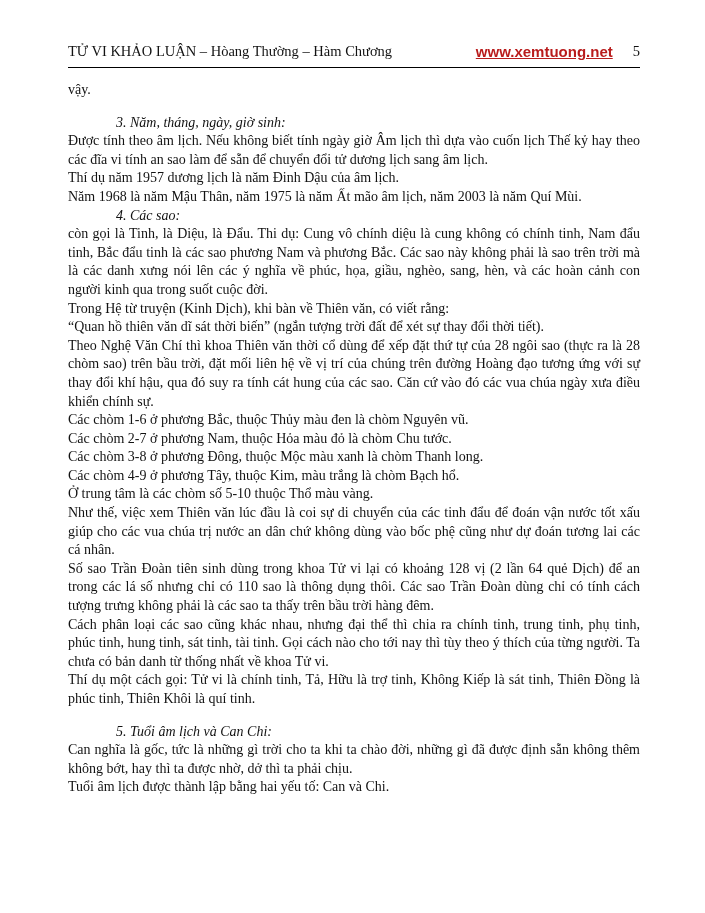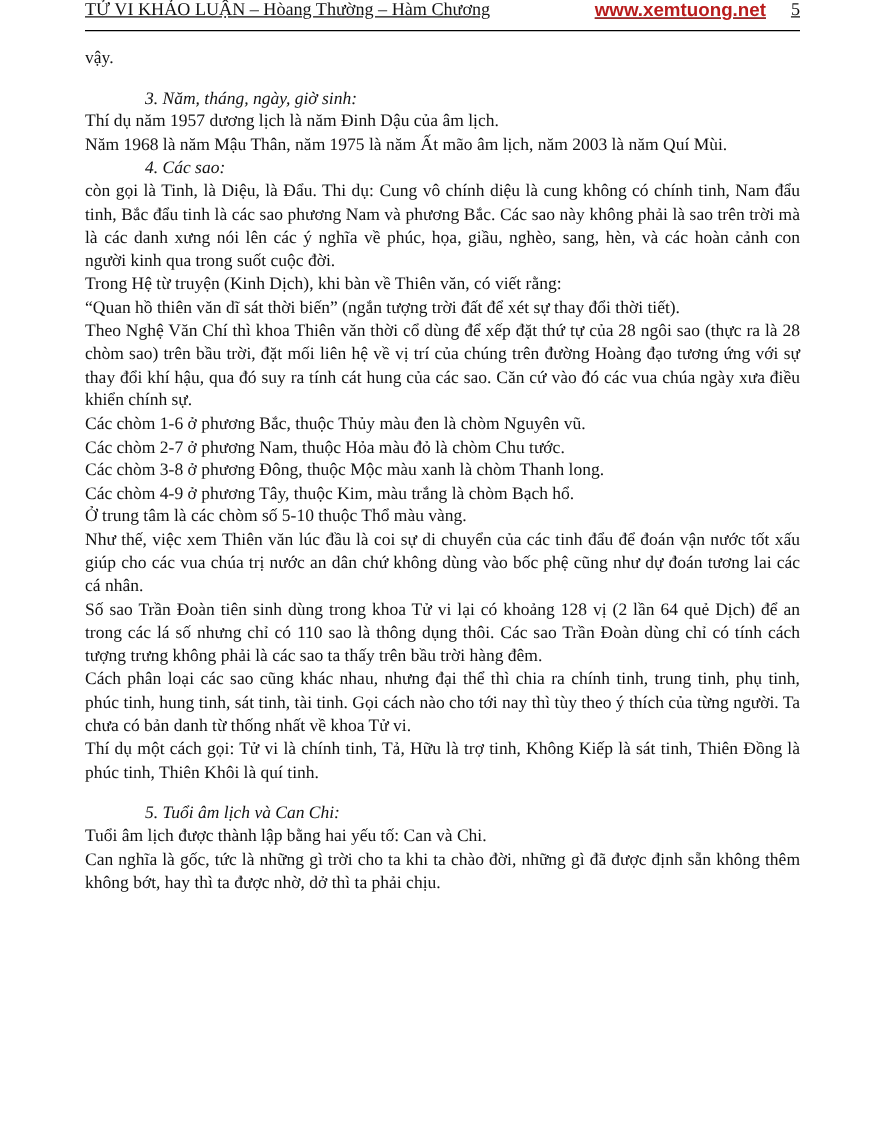--- a/index.html
+++ b/index.html
@@ -12,24 +12,24 @@
     width: 705px;
     height: 913px;
     background: #ffffff;
     box-sizing: border-box;
     padding: 0 65px 0 68px;
     font-family: "Liberation Serif", serif;
     color: #121212;
     overflow: hidden;
   }
   .header {
+    padding-top: 43px;
     display: flex;
     align-items: flex-end;
     white-space: nowrap;
-    text-decoration: underline;
   }
   .header-title {
     font-size: 14.5px;
     flex: 1 1 auto;
   }
   .header-link {
     font-family: "Liberation Sans", sans-serif;
     font-weight: bold;
     font-size: 15px;
     text-decoration: underline;
@@ -68,34 +68,35 @@
   <div class="header">
     <span class="header-title">TỬ VI KHẢO LUẬN – Hòang Thường – Hàm Chương</span>
     <a class="header-link" style="color: #b91c1c;">www.xemtuong.net</a>
     <span class="page-number">5</span>
   </div>
   <hr class="header-rule">
   <div class="content" id="body-content">
       <p>vậy.</p>
       <div class="spacer"></div>
       <p class="heading">3. Năm, tháng, ngày, giờ sinh:</p>
+      <p>Được tính theo âm lịch. Nếu không biết tính ngày giờ Âm lịch thì dựa vào cuốn lịch Thế kỷ hay theo các đĩa vi tính an sao làm để sẵn để chuyển đổi tử dương lịch sang âm lịch.</p>
       <p>Thí dụ năm 1957 dương lịch là năm Đinh Dậu của âm lịch.</p>
       <p>Năm 1968 là năm Mậu Thân, năm 1975 là năm Ất mão âm lịch, năm 2003 là năm Quí Mùi.</p>
       <p class="heading">4. Các sao:</p>
       <p>còn gọi là Tinh, là Diệu, là Đẩu. Thi dụ: Cung vô chính diệu là cung không có chính tinh, Nam đẩu tinh, Bắc đẩu tinh là các sao phương Nam và phương Bắc. Các sao này không phải là sao trên trời mà là các danh xưng nói lên các ý nghĩa về phúc, họa, giầu, nghèo, sang, hèn, và các hoàn cảnh con người kinh qua trong suốt cuộc đời.</p>
       <p>Trong Hệ từ truyện (Kinh Dịch), khi bàn về Thiên văn, có viết rằng:</p>
       <p>“Quan hồ thiên văn dĩ sát thời biến” (ngắn tượng trời đất để xét sự thay đổi thời tiết).</p>
       <p>Theo Nghệ Văn Chí thì khoa Thiên văn thời cổ dùng để xếp đặt thứ tự của 28 ngôi sao (thực ra là 28 chòm sao) trên bầu trời, đặt mối liên hệ về vị trí của chúng trên đường Hoàng  đạo tương ứng với sự thay đổi khí hậu, qua đó suy ra tính cát hung của các sao. Căn cứ vào đó các vua chúa ngày xưa điều khiển chính sự.</p>
       <p>Các chòm 1-6 ở phương Bắc, thuộc Thủy màu đen là chòm Nguyên vũ.</p>
       <p>Các chòm 2-7 ở phương Nam, thuộc Hỏa màu đỏ là chòm Chu tước.</p>
       <p>Các chòm 3-8 ở phương Đông, thuộc Mộc màu xanh là chòm Thanh long.</p>
       <p>Các chòm 4-9 ở phương Tây, thuộc Kim, màu trắng là chòm Bạch hổ.</p>
       <p>Ở trung tâm là các chòm số 5-10 thuộc Thổ màu vàng.</p>
       <p>Như thế, việc xem Thiên văn lúc đầu là coi sự di chuyển của các tinh đẩu để đoán vận nước tốt xấu giúp cho các vua chúa trị nước an dân chứ không dùng vào bốc phệ cũng như dự đoán tương lai các cá nhân.</p>
       <p>Số sao Trần Đoàn tiên sinh dùng trong khoa Tử vi lại có khoảng 128 vị (2 lần 64 quẻ Dịch) để an trong các lá số nhưng chỉ có 110 sao là thông dụng thôi. Các sao Trần Đoàn dùng chỉ có tính cách tượng trưng không phải là các sao ta thấy trên bầu trời hàng đêm.</p>
       <p>Cách phân loại các sao cũng khác nhau, nhưng đại thể thì chia ra chính tinh, trung tinh, phụ tinh, phúc tinh, hung tinh, sát tinh, tài tinh. Gọi cách nào cho tới nay thì tùy theo ý thích của từng người. Ta chưa có bản danh từ thống nhất về khoa Tử vi.</p>
       <p>Thí dụ một cách gọi: Tử vi là chính tinh, Tả, Hữu là trợ tinh, Không Kiếp là sát tinh, Thiên Đồng là phúc tinh, Thiên Khôi là quí tinh.</p>
       <div class="spacer"></div>
       <p class="heading">5. Tuổi âm lịch và Can Chi:</p>
+      <p>Can nghĩa là gốc, tức là những gì trời cho ta khi ta chào đời, những gì đã được định sẵn không thêm không bớt, hay thì ta được nhờ, dở thì ta phải chịu.</p>
       <p>Tuổi âm lịch được thành lập bằng hai yếu tố: Can và Chi.</p>
-      <p>Can nghĩa là gốc, tức là những gì trời cho ta khi ta chào đời, những gì đã được định sẵn không thêm không bớt, hay thì ta được nhờ, dở thì ta phải chịu.</p>
     </div>
 </div>
 
 </body></html>

